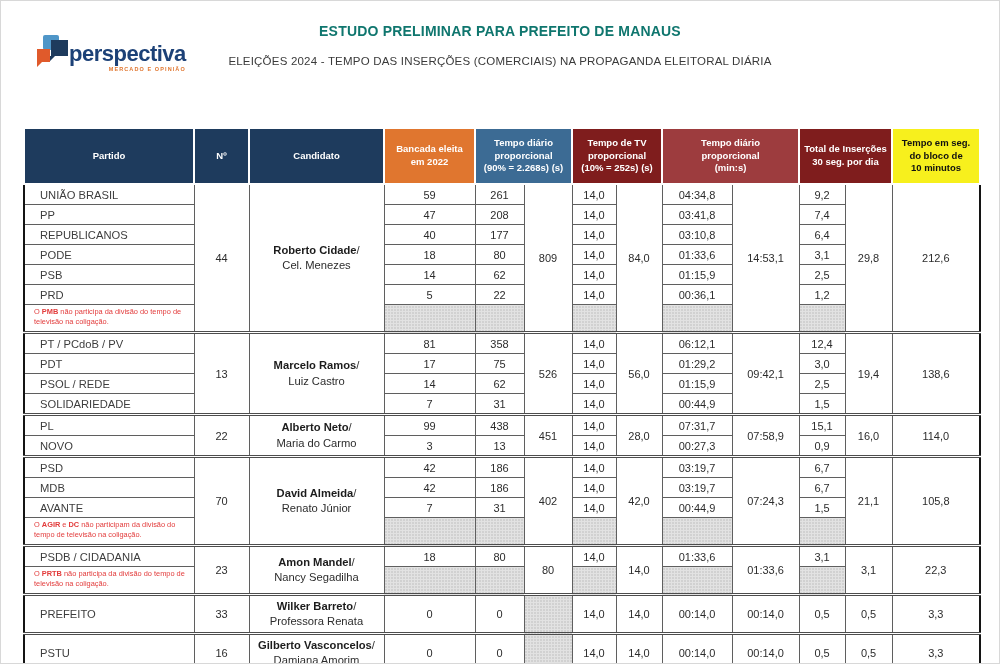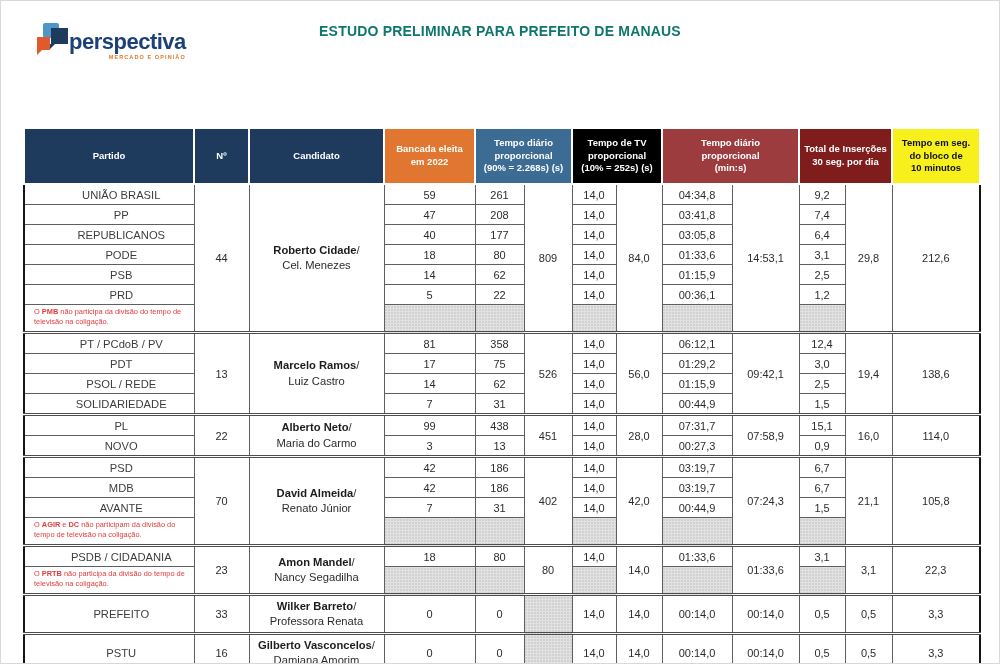--- a/index.html
+++ b/index.html
@@ -3,21 +3,21 @@
 <meta charset="utf-8">
 <style>
   html,body{margin:0;padding:0;background:#fff;}
   body{
     width:1000px;height:664px;
     font-family:"Liberation Sans",sans-serif;
     color:#222;position:relative;overflow:hidden;
     border:1px solid #d8d8d8;box-sizing:border-box;
   }
   
-  .logo{position:absolute;left:30px;top:20px;display:flex;align-items:flex-start;}
+  .logo{position:absolute;left:30px;top:32px;display:flex;align-items:flex-start;}
   .logo svg{display:block;}
   .logo-textblock{margin-left:-6px;margin-top:10px;display:flex;flex-direction:column;align-items:flex-end;}
   .logo-name{font-size:22px;font-weight:bold;color:#1c4177;letter-spacing:-0.5px;line-height:1;}
   .logo-tagline{font-size:5.5px;font-weight:bold;color:#e0762f;letter-spacing:1.1px;margin-top:1px;}
   .titles{position:absolute;left:0;top:0;width:100%;text-align:center;}
   .title-main{margin-top:22px;font-size:14px;font-weight:bold;color:#0f766e;letter-spacing:.2px;}
   .title-sub{margin-top:16px;font-size:11.5px;color:#3a3a3a;letter-spacing:.2px;}
   .title-eq{margin-top:17px;font-size:11.5px;font-weight:bold;color:#1a1a1a;}
   
   .wrap{position:absolute;left:22px;top:126px;}
@@ -28,21 +28,21 @@
     line-height:1.35;padding:0 2px;
   }
   tbody td{
     border:1px solid #5f5f5f;font-size:11px;text-align:center;vertical-align:middle;
     padding:0 2px;background:#fff;color:#2c2c2c;
   }
   tbody{border:2px solid #141414;}
   tr.prow td{height:19px;}
   tr.tall td{height:36px;}
   tr.note-row td{height:22px;margin-top:40px;}
-  td.party{text-align:center;padding-left:26px;font-size:11.2px;color:#3d3d3d;}
+  td.party{text-align:left;padding-left:15px;font-size:11.2px;color:#3d3d3d;}
   td.cand{font-size:11.2px;line-height:1.35;}
   td.cand b{color:#1c1c1c;}
   td.note{
     text-align:left;padding:2px 4px 2px 9px;font-size:7.4px;line-height:1.35;
     color:#e23b3b;vertical-align:top;
   }
   td.note b{color:#e23b3b;}
   .hatch{
     background-color:#e2e2e2;
     background-image:radial-gradient(#9d9d9d .6px,transparent .75px);
@@ -62,20 +62,21 @@
     </svg>
   </span>
   <span class="logo-textblock">
     <span class="logo-name">perspectiva</span>
     <span class="logo-tagline">MERCADO E OPINIÃO</span>
   </span>
 </div>
 
 <div class="titles">
   <div class="title-main">ESTUDO PRELIMINAR PARA PREFEITO DE MANAUS</div>
+  <div class="title-sub">ELEIÇÕES 2024 - TEMPO DAS INSERÇÕES (COMERCIAIS) NA PROPAGANDA ELEITORAL DIÁRIA</div>
 </div>
 
 <div class="wrap">
   <table id="sched">
     <colgroup id="cols">
         <col style="width: 170px;">
         <col style="width: 55px;">
         <col style="width: 135px;">
         <col style="width: 91px;">
         <col style="width: 49px;">
@@ -91,21 +92,21 @@
     <thead id="thead">
         <tr>
           <th colspan="1" style="background: rgb(30, 59, 93); color: rgb(255, 255, 255);">Partido</th>
           <th colspan="1" style="background: rgb(30, 59, 93); color: rgb(255, 255, 255);">Nº</th>
           <th colspan="1" style="background: rgb(30, 59, 93); color: rgb(255, 255, 255);">Candidato</th>
           <th colspan="1" style="background: rgb(224, 118, 47); color: rgb(255, 255, 255);">Bancada eleita
 em 2022</th>
           <th colspan="2" style="background: rgb(60, 107, 148); color: rgb(255, 255, 255);">Tempo diário
 proporcional
 (90% = 2.268s) (s)</th>
-          <th colspan="2" style="background: #000000; color: rgb(255, 255, 255);">Tempo de TV
+          <th colspan="2" style="background: #7f1d1d; color: rgb(255, 255, 255);">Tempo de TV
 proporcional
 (10% = 252s) (s)</th>
           <th colspan="2" style="background: rgb(157, 60, 62); color: rgb(255, 255, 255);">Tempo diário
 proporcional
 (min:s)</th>
           <th colspan="2" style="background: #7f1d1d; color: rgb(255, 255, 255);">Total de Inserções
 30 seg. por dia</th>
           <th colspan="1" style="background: rgb(247, 240, 29); color: rgb(17, 17, 17);">Tempo em seg.
 do bloco de
 10 minutos</th>
@@ -133,21 +134,21 @@
           <td>208</td>
           <td>14,0</td>
           <td>03:41,8</td>
           <td>7,4</td>
         </tr>
         <tr class="prow">
           <td class="party">REPUBLICANOS</td>
           <td>40</td>
           <td>177</td>
           <td>14,0</td>
-          <td>03:05,8</td>
+          <td>03:10,8</td>
           <td>6,4</td>
         </tr>
         <tr class="prow">
           <td class="party">PODE</td>
           <td>18</td>
           <td>80</td>
           <td>14,0</td>
           <td>01:33,6</td>
           <td>3,1</td>
         </tr>

